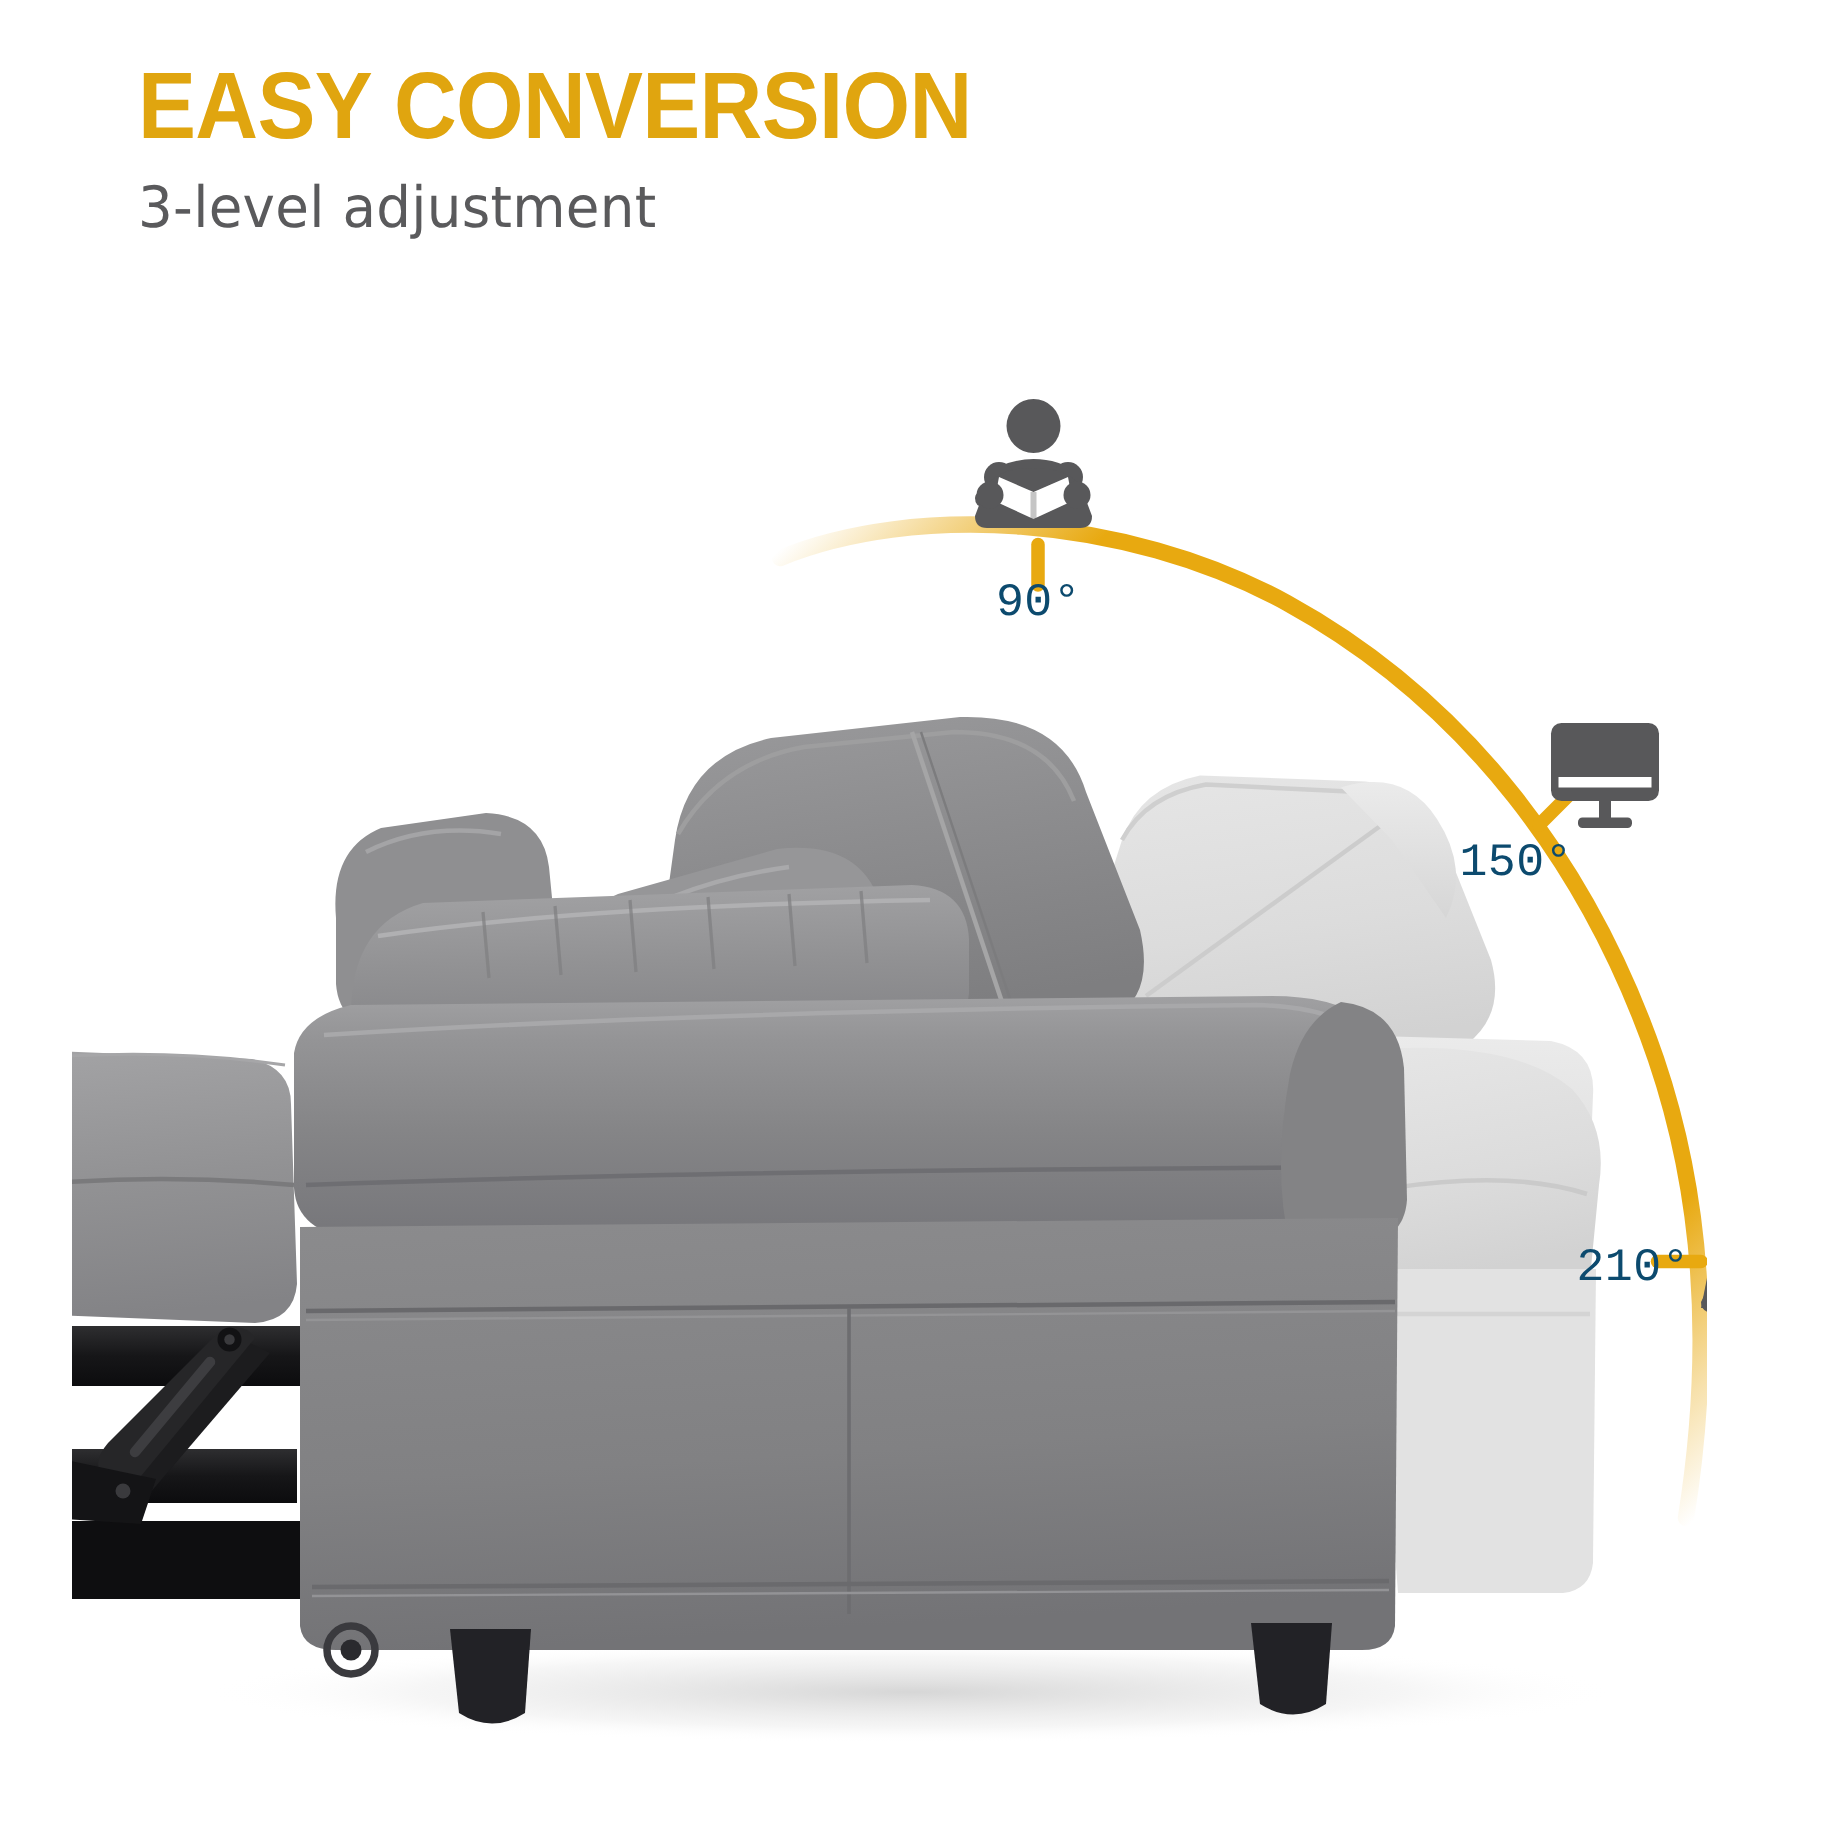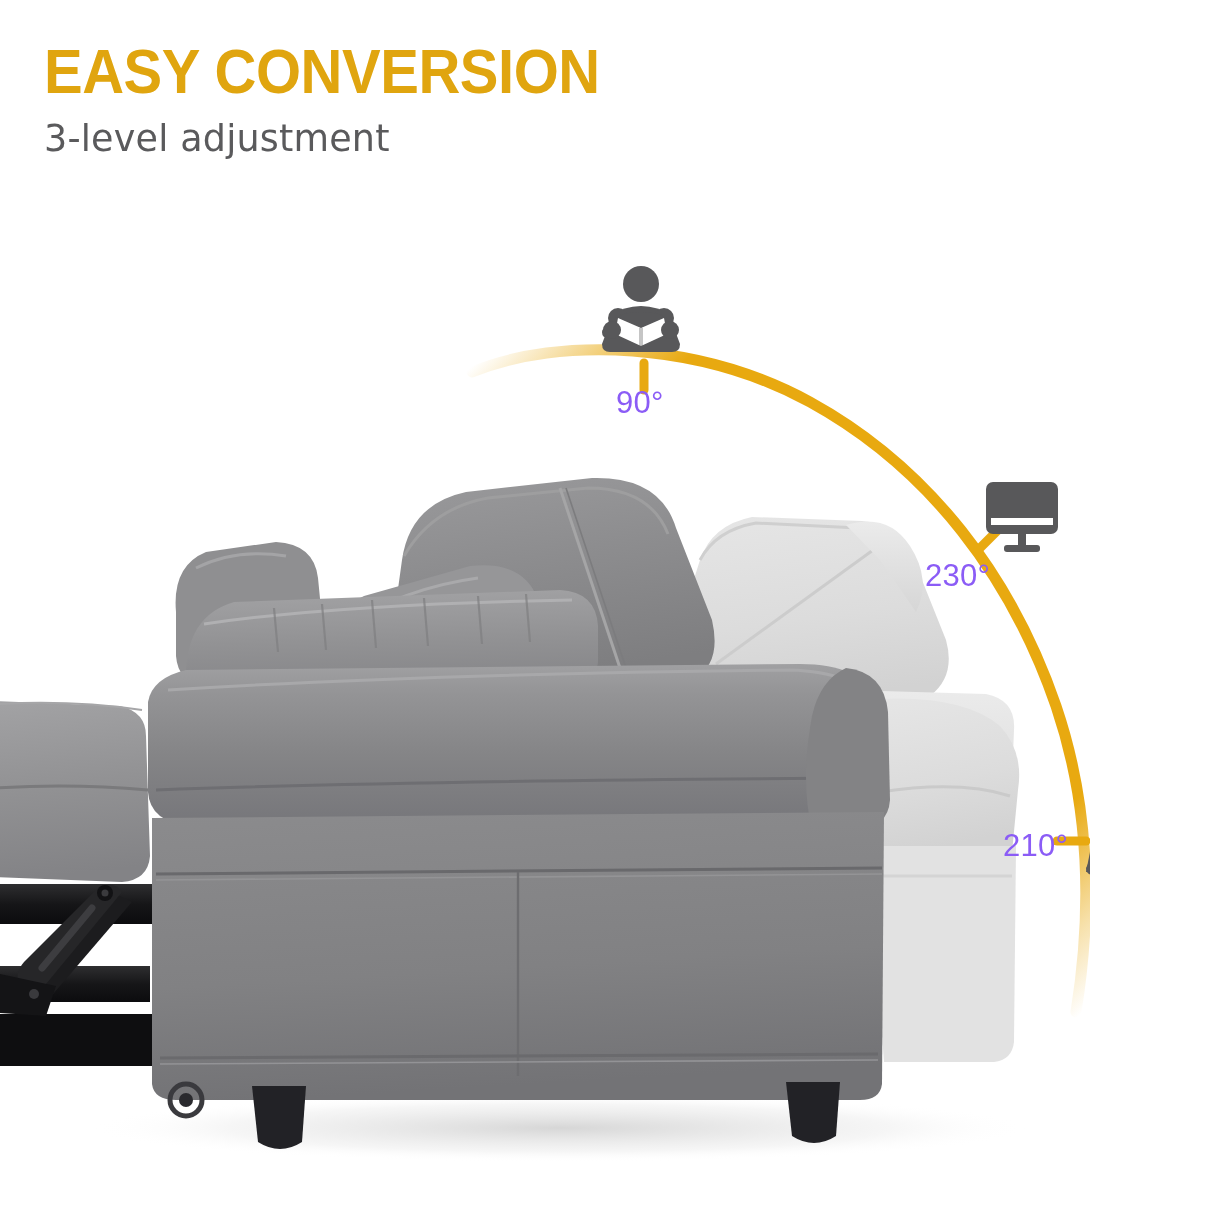--- a/index.html
+++ b/index.html
@@ -3,21 +3,21 @@
 <meta charset="utf-8">
 <style>
   html,body{margin:0;padding:0;}
   body{
     width:1214px;height:1214px;
     background:#ffffff;
     font-family:"Liberation Sans", sans-serif;
     overflow:hidden;
     position:relative;
   }
-  #stage{position:absolute;inset:0;width:1090px;height:1214px;overflow:hidden;background:#fff;}
+  #stage{position:absolute;inset:0;width:1090px;height:1214px;overflow:hidden;background:#fff;margin-left:48px;}
 
   
   .header{position:absolute;left:44px;top:40px;width:900px;}
   .title{
     font-size:63px;line-height:1.0;font-weight:bold;
     letter-spacing:-0.5px;
     color:#e0a50f;
     font-family:"Liberation Sans", sans-serif;
     transform:scaleX(0.92);transform-origin:left center;
     white-space:nowrap;
@@ -33,22 +33,22 @@
 
   
   .layer{position:absolute;left:0;top:0;width:1214px;height:1214px;}
   .layer.arc{z-index:4;}
   .layer.sofa{z-index:3;}
   .layer.icons{z-index:6;}
 
   
   .anglelabel{
     position:absolute;z-index:7;
-    font-family:Liberation Sans, sans-serif;
-    font-size:31px;color:#8b5cf6;
+    font-family:Liberation Mono, monospace;
+    font-size:31px;color:#0c4a6e;
     white-space:nowrap;font-weight:normal;
     letter-spacing:0.3px;
   }
   #lbl90 {left:616px;top:385px;}
   #lbl150{left:925px;top:558px;}
   #lbl180{left:1003px;top:828px;}
 </style>
 </head>
 <body>
 
@@ -288,17 +288,17 @@
                L 1120 828 L 1129 818 L 1124 818 Z"></path>
       <path d="M 1140 800 L 1154 800 L 1145 812 L 1156 812 L 1156 816
                L 1136 816 L 1146 804 L 1140 804 Z"></path>
       <path d="M 1157 784 L 1174 784 L 1163 798 L 1176 798 L 1176 803
                L 1152 803 L 1164 789 L 1157 789 Z"></path>
     </g>
   </svg>
 
   <div class="anglelabel" id="lbl90">90°</div>
 
-  <div class="anglelabel" id="lbl150">230°</div>
+  <div class="anglelabel" id="lbl150">150°</div>
 
   <div class="anglelabel" id="lbl180">210°</div>
 
 </div>
 
 </body></html>

